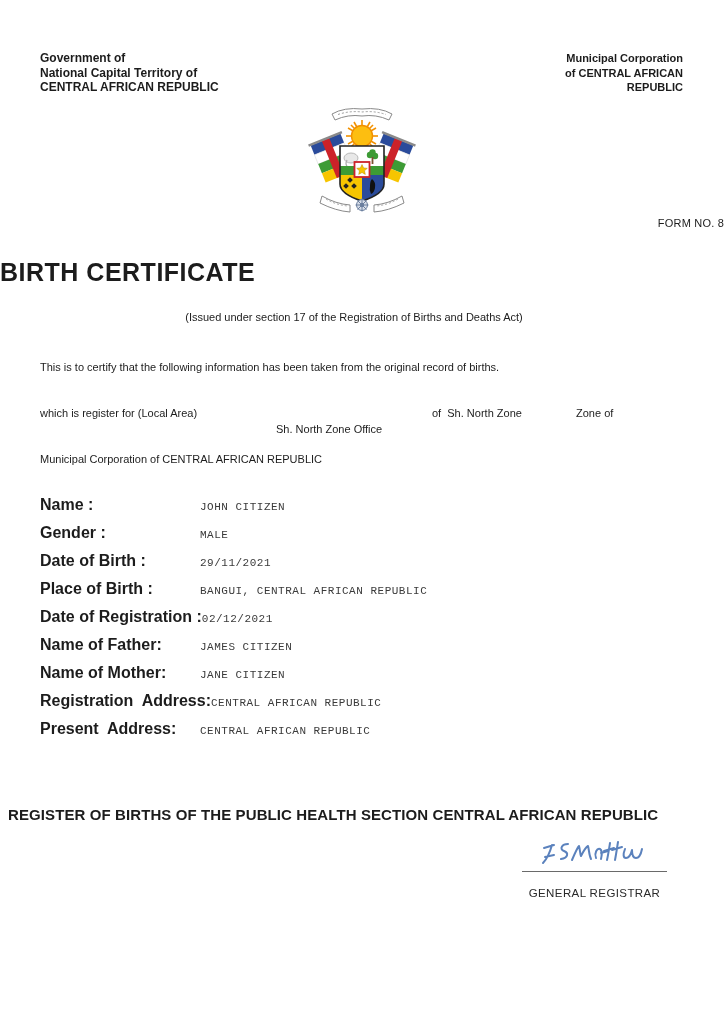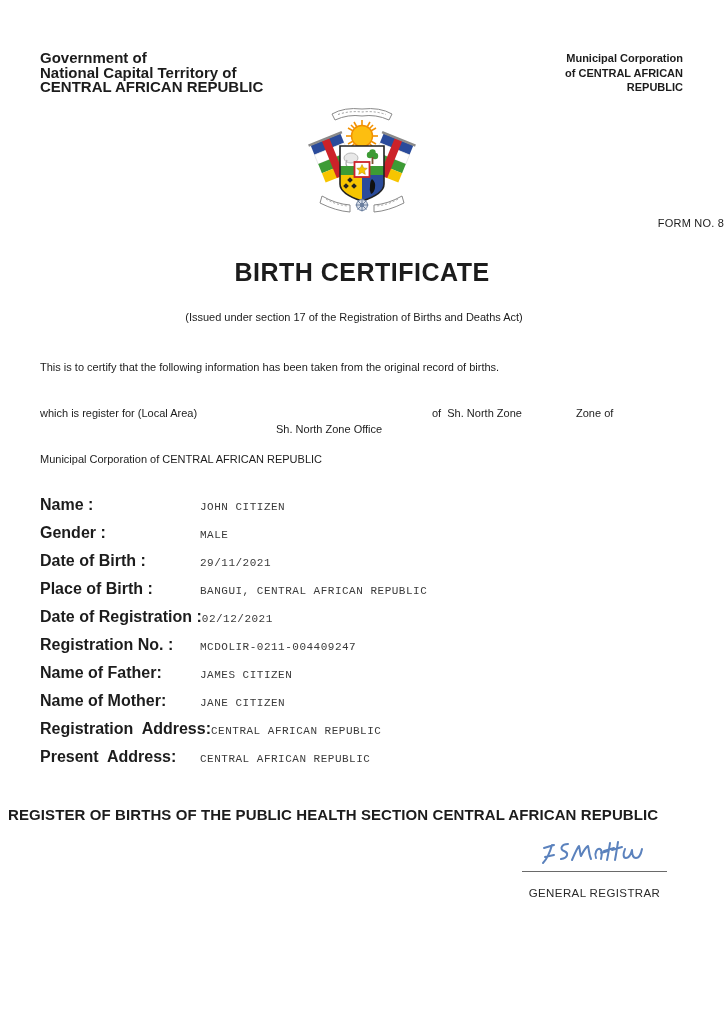--- a/index.html
+++ b/index.html
@@ -13,21 +13,21 @@
     position: relative;
     width: 724px;
     height: 1024px;
     background: #ffffff;
     overflow: hidden;
   }
 
   
   .hdr-left {
     position: absolute; left: 40px; top: 51px;
-    font-size: 15px; font-weight: bold; line-height: 14.5px;
+    font-size: 12px; font-weight: bold; line-height: 14.5px;
   }
   .hdr-right {
     position: absolute; right: 41px; top: 51px;
     font-size: 11px; font-weight: bold; line-height: 14.5px;
     text-align: right;
   }
 
   
   .emblem {
     position: absolute; left: 50%; top: 104px;
@@ -35,21 +35,21 @@
     width: 112px; height: 112px;
   }
 
   
   .form-no {
     position: absolute; left: 0; right: 0; top: 217px;
     text-align: right; font-size: 11px; letter-spacing: 0.2px; padding-left: 32px;
   }
   .cert-title {
     position: absolute; left: 0; right: 0; top: 258px;
-    text-align: center; font-size: 25px; font-weight: bold; letter-spacing: 0.5px;
+    font-size: 25px; font-weight: bold; letter-spacing: 0.5px;
   }
   .cert-subtitle {
     position: absolute; left: 0; right: 16px; top: 311px;
     text-align: center; font-size: 11px;
   }
 
   
   .certify-line {
     position: absolute; left: 40px; top: 361px;
     font-size: 11px;
@@ -229,24 +229,20 @@
       <span class="field-label">Date of Birth :</span>
       <span class="field-value">29/11/2021</span>
     </div>
     <div class="field-row">
       <span class="field-label">Place of Birth :</span>
       <span class="field-value">BANGUI, CENTRAL AFRICAN REPUBLIC</span>
     </div>
     <div class="field-row">
       <span class="field-label">Date of Registration :</span>
       <span class="field-value">02/12/2021</span>
-    </div>
-    <div class="field-row">
-      <span class="field-label">Registration No. :</span>
-      <span class="field-value">MCDOLIR-0211-004409247</span>
     </div>
     <div class="field-row">
       <span class="field-label">Name of Father:</span>
       <span class="field-value">JAMES CITIZEN</span>
     </div>
     <div class="field-row">
       <span class="field-label">Name of Mother:</span>
       <span class="field-value">JANE CITIZEN</span>
     </div>
     <div class="field-row">

